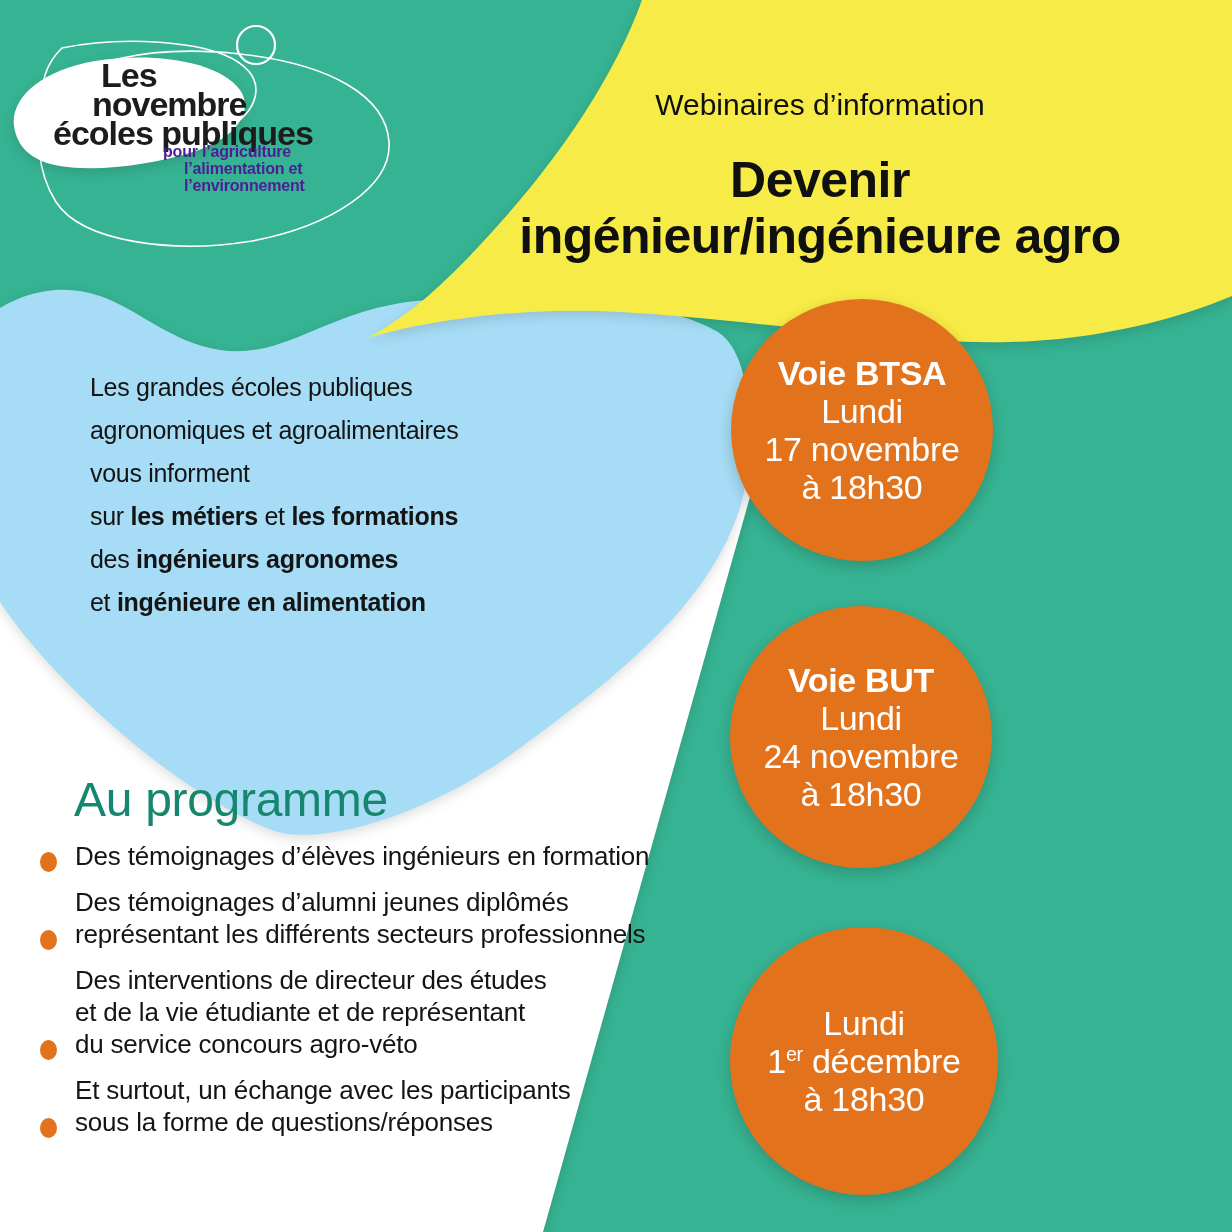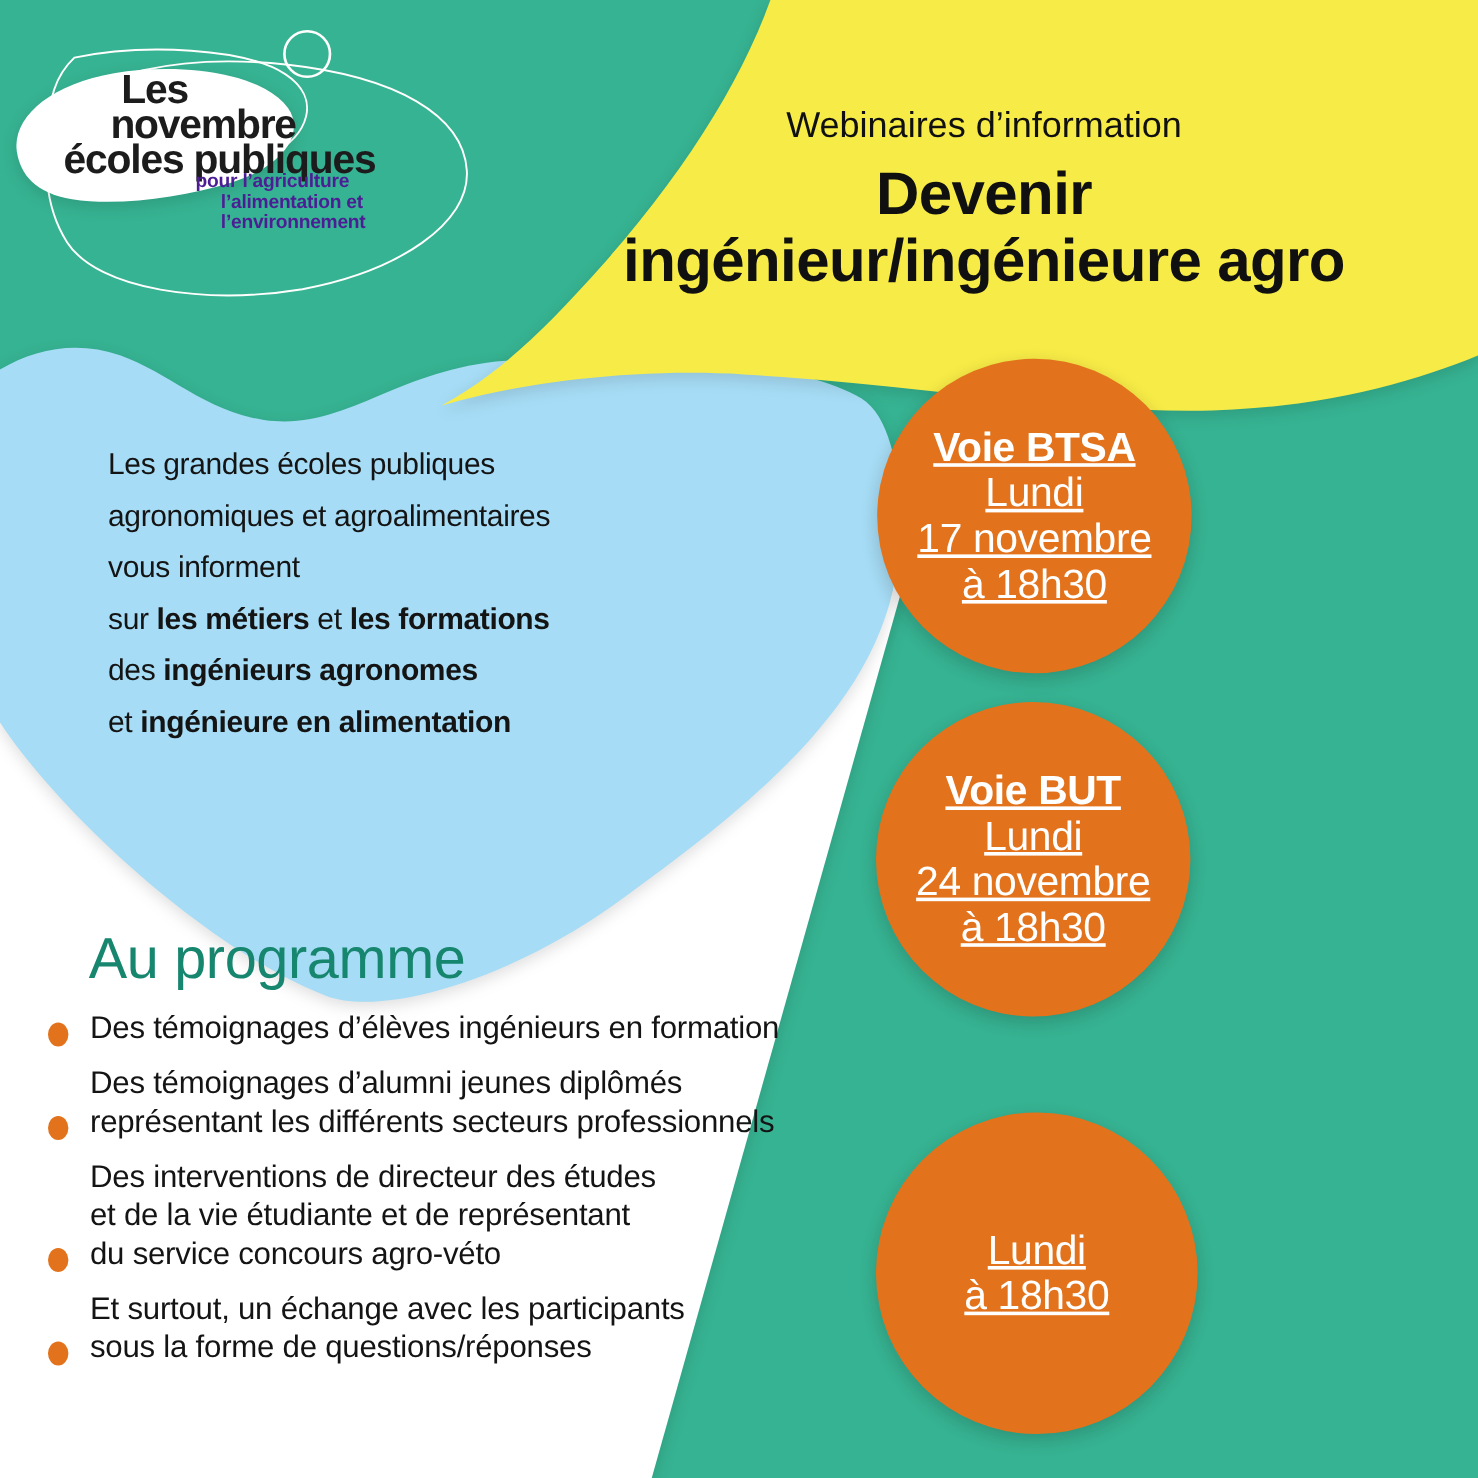--- a/index.html
+++ b/index.html
@@ -11,40 +11,40 @@
   }
   #shapes{position:absolute;inset:0;}
   .soft{filter:drop-shadow(0 4px 6px rgba(0,0,0,.13));}
 
   
   .logo-line{position:absolute;font-weight:bold;color:#1c1c1c;font-size:34px;letter-spacing:-1px;line-height:1;}
   .logo-tag{position:absolute;font-weight:bold;color:#4c1d95;font-size:16px;letter-spacing:-0.2px;line-height:1;}
 
   
   .header{position:absolute;left:410px;top:88px;width:820px;text-align:center;color:#101010;}
-  .kicker{font-size:30px;font-weight:400;margin-bottom:11px;}
+  .kicker{font-size:30px;font-weight:400;margin-bottom:30px;}
   .title{font-size:50px;font-weight:bold;line-height:1.12;letter-spacing:-0.5px;}
 
   
   .intro{position:absolute;left:90px;top:366px;font-size:25px;line-height:43px;color:#141414;letter-spacing:-0.3px;}
   .intro b{font-weight:bold;margin-top:28px;}
 
   
   .program-heading{position:absolute;left:74px;top:772px;font-size:48px;font-weight:400;color:#17866f;letter-spacing:-0.3px;}
   .program{position:absolute;left:40px;top:840px;width:620px;}
   .program-item{display:flex;align-items:flex-end;margin-bottom:14px;}
   .dot{width:17px;height:20px;border-radius:50%;background:#e2731c;flex:0 0 17px;margin-top:5px;margin-right:18px;}
   .item-text{font-size:26px;line-height:32px;color:#141414;letter-spacing:-0.2px;}
 
   
   .circle{
     position:absolute;border-radius:50%;background:#e2731c;color:#ffffff;
     display:flex;flex-direction:column;align-items:center;justify-content:center;
     text-align:center;box-shadow:0 5px 14px rgba(20,20,20,.20);
-    font-size:34px;line-height:38px;letter-spacing:-0.3px;text-decoration:underline;
+    font-size:34px;line-height:38px;letter-spacing:-0.3px;
   }
   .circle .track{font-weight:bold;}
   .circle sup{font-size:0.58em;vertical-align:super;line-height:0;}
 </style>
 </head>
 <body>
 
 <svg id="shapes" viewBox="0 0 1232 1232" width="1232" height="1232">
 
   <path class="soft" d="M 0 432 L 766 440 L 543 1232 L 0 1232 Z" fill="#ffffff"></path>
@@ -135,23 +135,24 @@
     </div>
   </div>
 
 <div class="circle" style="left:731px;top:299px;width:262px;height:262px;">
   <div class="track">Voie BTSA</div>
   <div>Lundi</div>
   <div><span></span><sup></sup><span>17 novembre</span></div>
   <div>à 18h30</div>
 </div>
 
-<div class="circle" style="left:730px;top:585px;width:262px;height:262px;">
+<div class="circle" style="left:730px;top:606px;width:262px;height:262px;">
   <div class="track">Voie BUT</div>
   <div>Lundi</div>
   <div><span></span><sup></sup><span>24 novembre</span></div>
   <div>à 18h30</div>
 </div>
 
 <div class="circle" style="left:730px;top:927px;width:268px;height:268px;">
   <div>Lundi</div>
+  <div><span>1</span><sup>er</sup><span> décembre</span></div>
   <div>à 18h30</div>
 </div>
 
 </body></html>

